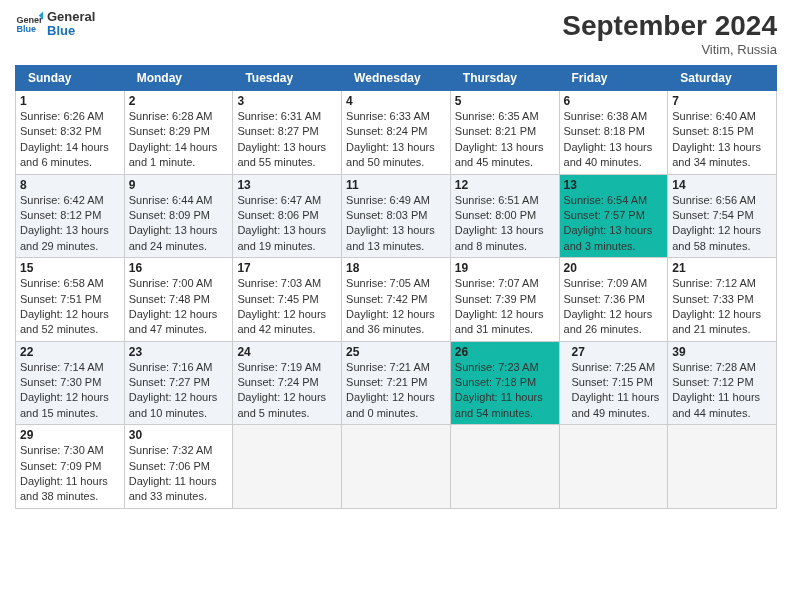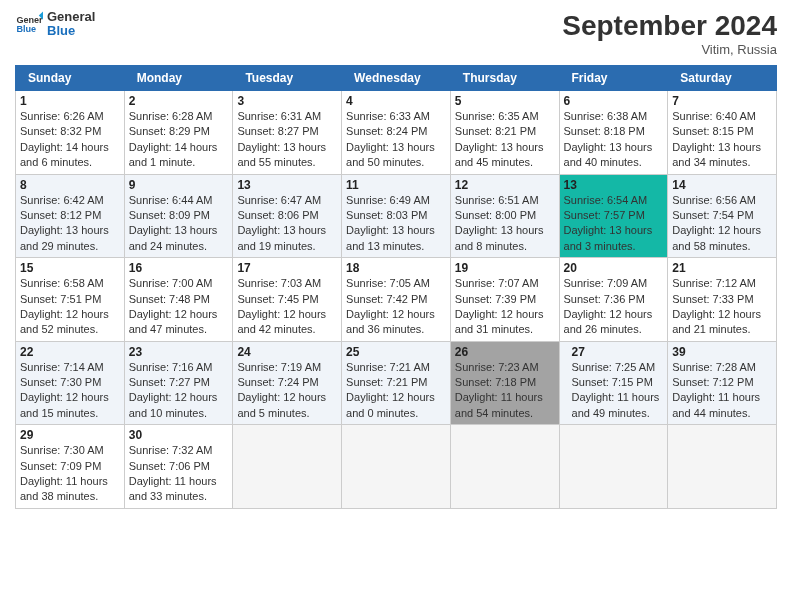--- a/index.html
+++ b/index.html
@@ -219,21 +219,21 @@
             <div class="day-info">Sunrise: 7:16 AM<br>Sunset: 7:27 PM<br>Daylight: 12 hours and 10 minutes.</div>
           </td>
           <td style="background: rgb(240, 244, 249);">
             <span class="day-number">24</span>
             <div class="day-info">Sunrise: 7:19 AM<br>Sunset: 7:24 PM<br>Daylight: 12 hours and 5 minutes.</div>
           </td>
           <td style="background: rgb(240, 244, 249);">
             <span class="day-number">25</span>
             <div class="day-info">Sunrise: 7:21 AM<br>Sunset: 7:21 PM<br>Daylight: 12 hours and 0 minutes.</div>
           </td>
-          <td style="background: #a3a3a3;">
+          <td style="background: #14b8a6;">
             <span class="day-number">26</span>
             <div class="day-info">Sunrise: 7:23 AM<br>Sunset: 7:18 PM<br>Daylight: 11 hours and 54 minutes.</div>
           </td>
           <td style="background: rgb(240, 244, 249); padding-left: 12px;">
             <span class="day-number">27</span>
             <div class="day-info">Sunrise: 7:25 AM<br>Sunset: 7:15 PM<br>Daylight: 11 hours and 49 minutes.</div>
           </td>
           <td style="background: rgb(240, 244, 249);">
             <span class="day-number">39</span>
             <div class="day-info">Sunrise: 7:28 AM<br>Sunset: 7:12 PM<br>Daylight: 11 hours and 44 minutes.</div>

